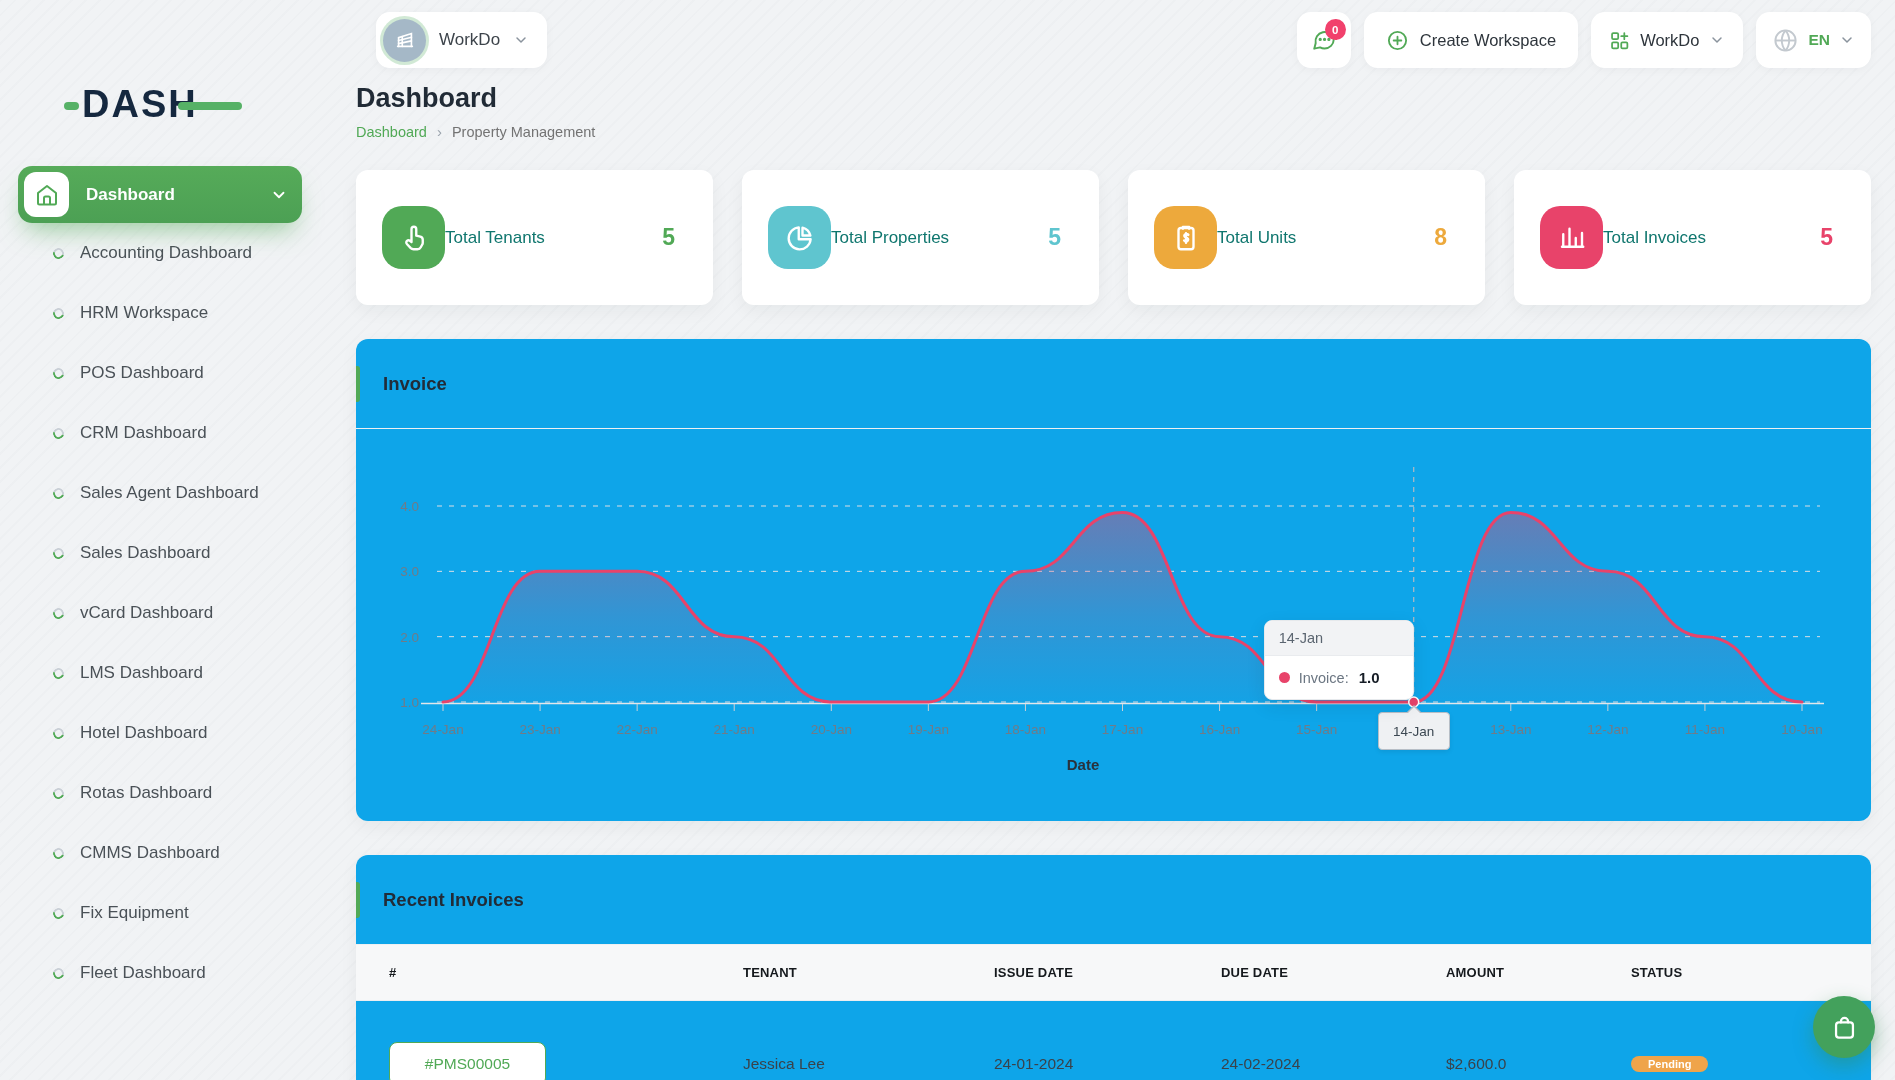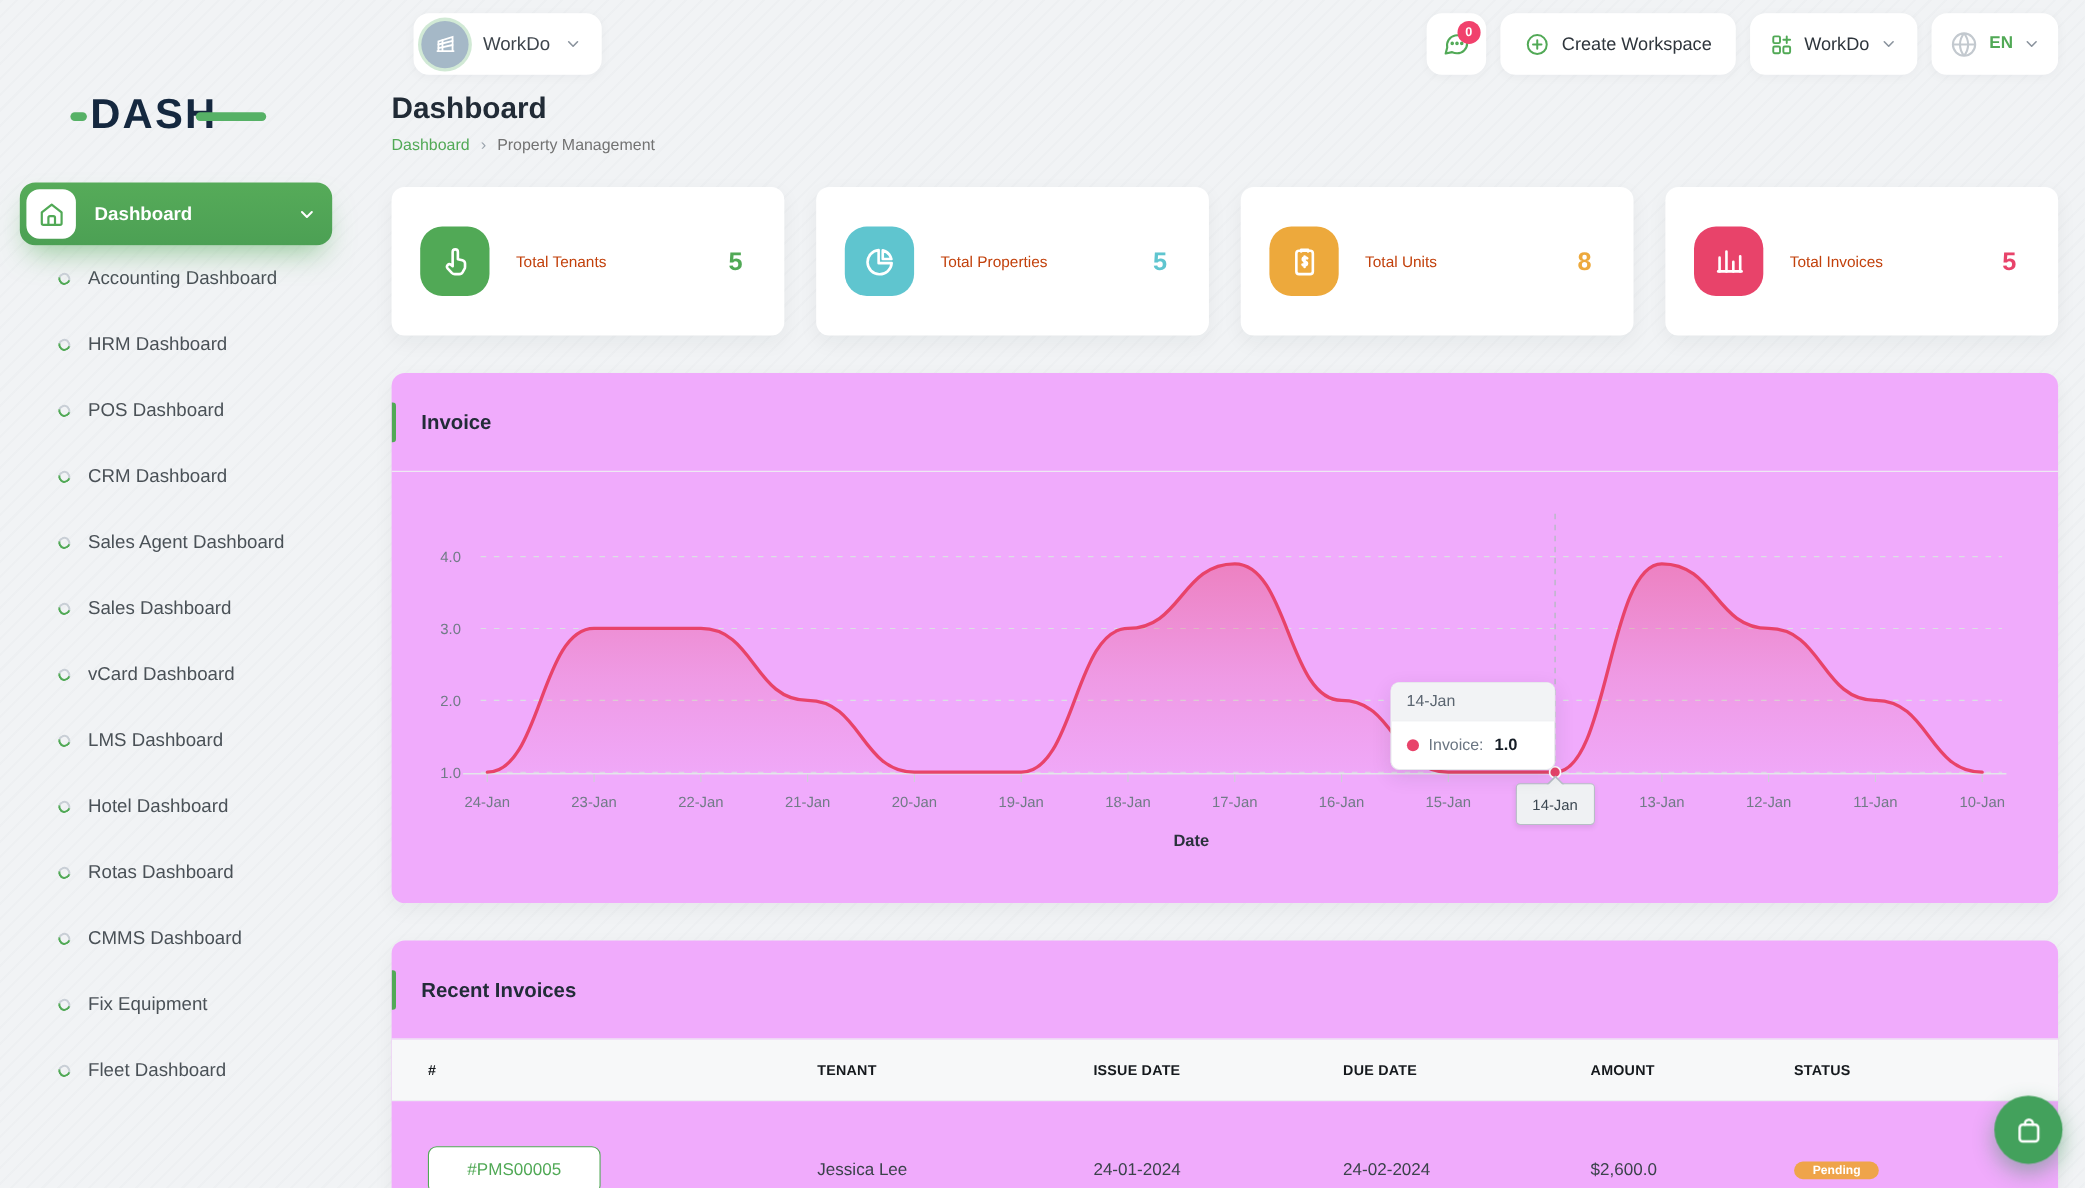--- a/index.html
+++ b/index.html
@@ -52,25 +52,25 @@
   .breadcrumb { margin-top:9px; font-size:14.5px; display:flex; align-items:center; gap:10px; }
   .breadcrumb .home { color:#51a956; cursor:pointer; }
   .breadcrumb .sep { color:#9aa3ac; font-size:15px; }
   .breadcrumb .cur { color:#737373; }
 
   
   .cards { display:flex; gap:29px; margin-top:30px; }
   .stat-card { flex:1; height:135px; background:#fff; border-radius:12px; display:flex; align-items:center;
     padding:0 26px; box-shadow:0 6px 18px rgba(25,30,40,.05); }
   .stat-icon { width:63px; height:63px; border-radius:20px; display:flex; align-items:center; justify-content:center; flex:none; }
-  .stat-label { font-size:14px; color:#c2410c; margin-left:24px; }
+  .stat-label { font-size:17px; color:#0f766e; }
   .stat-value { margin-left:auto; padding-right:12px; font-size:23px; font-weight:bold; }
 
   
-  .panel { background:#f0abfc; border-radius:12px; box-shadow:0 6px 18px rgba(25,30,40,.05); margin-top:34px; overflow:hidden; }
+  .panel { background:#0ea5e9; border-radius:12px; box-shadow:0 6px 18px rgba(25,30,40,.05); margin-top:34px; overflow:hidden; }
   .panel-head { position:relative; height:90px; display:flex; align-items:center; border-bottom:1px solid #eef0f2; }
   .accent { position:absolute; left:0; top:27px; width:4px; height:36px; background:#51a956; border-radius:0 3px 3px 0; }
   .panel-title { margin-left:27px; font-size:18.5px; font-weight:600; color:#222c38; }
 
   
   .chart-wrap { position:relative; height:392px; }
   .chart-wrap svg text { font-family:"Liberation Sans","DejaVu Sans",sans-serif; }
   .grid { stroke:#dcdfe4; stroke-width:1; stroke-dasharray:5 7; }
   .axis { stroke:#e3e6ea; stroke-width:1.4; }
   .tick { stroke:#ccd1d6; }
@@ -133,21 +133,21 @@
         </svg>
     </span>
   </div>
 
   <div class="side-item">
       <span class="ring"></span>
       <span class="txt">Accounting Dashboard</span>
     </div>
   <div class="side-item">
       <span class="ring"></span>
-      <span class="txt">HRM Dashboard</span>
+      <span class="txt">HRM Workspace</span>
     </div>
   <div class="side-item">
       <span class="ring"></span>
       <span class="txt">POS Dashboard</span>
     </div>
   <div class="side-item">
       <span class="ring"></span>
       <span class="txt">CRM Dashboard</span>
     </div>
   <div class="side-item">

